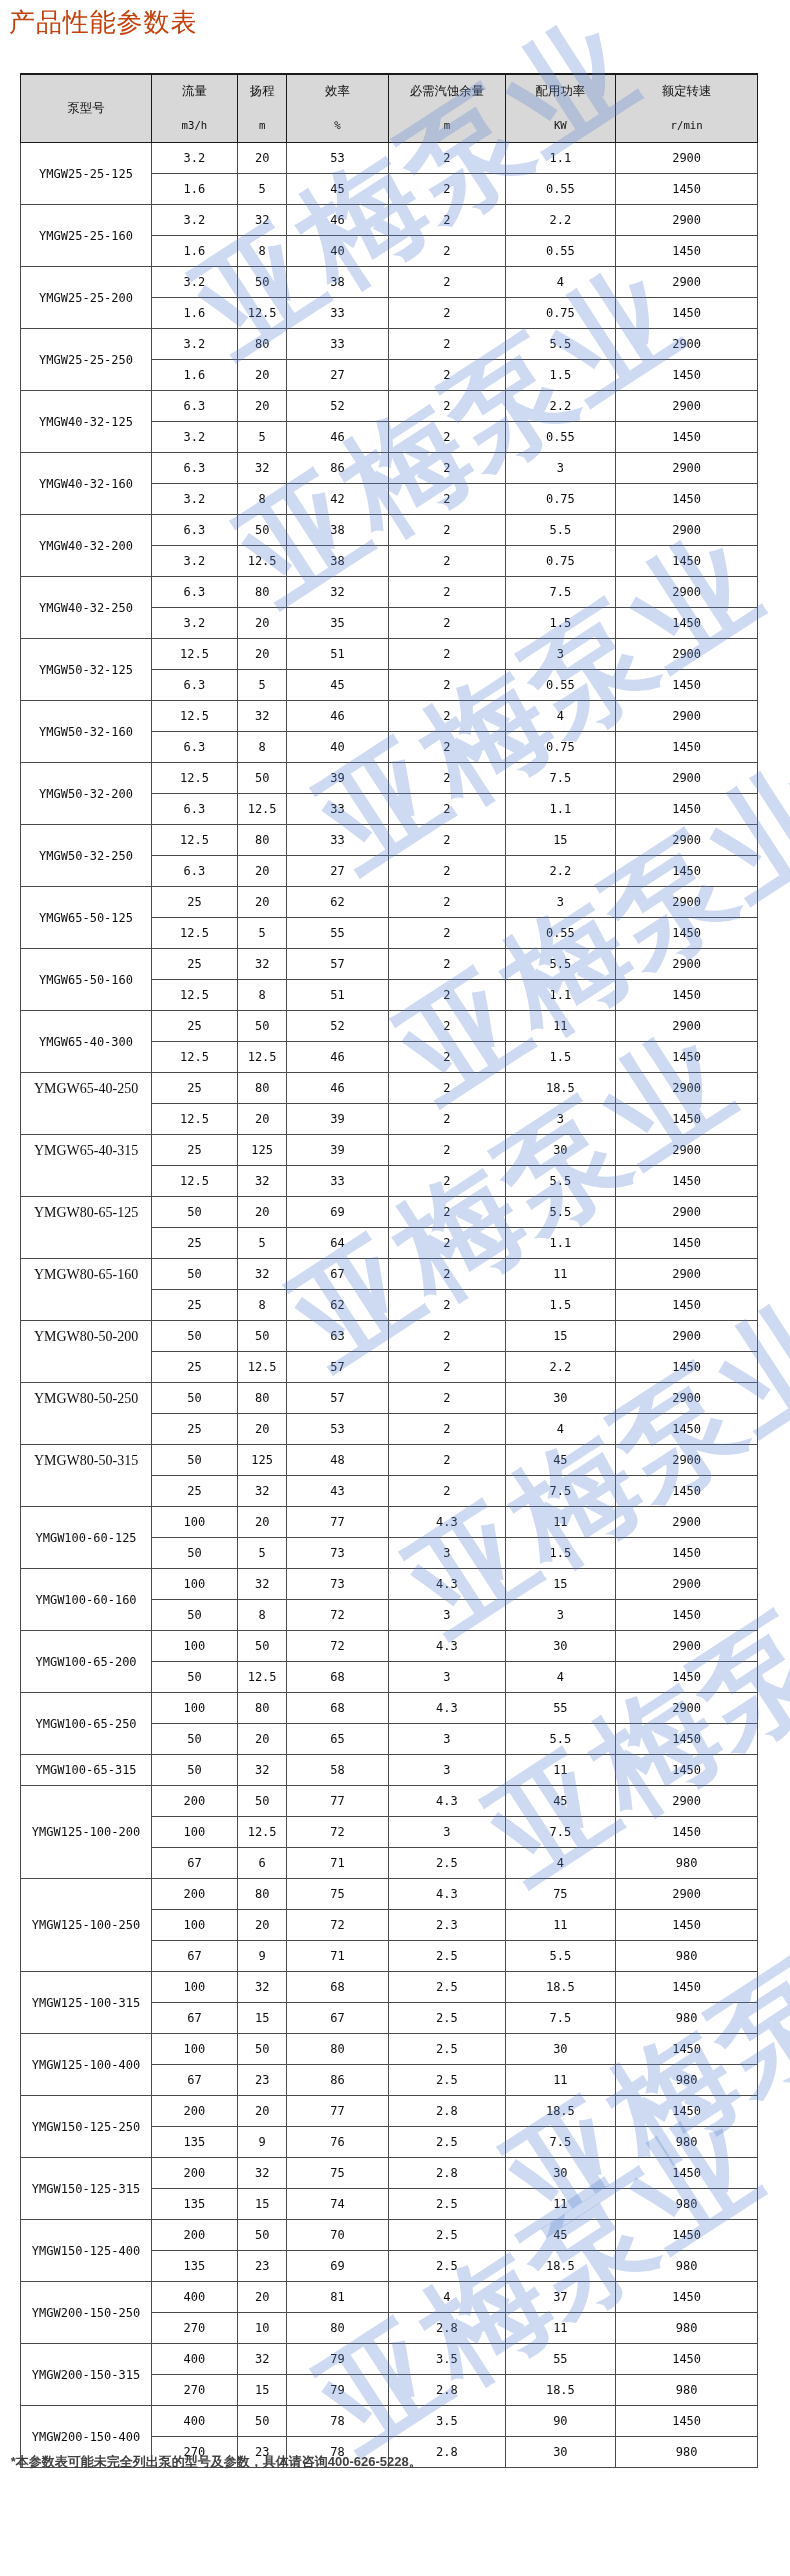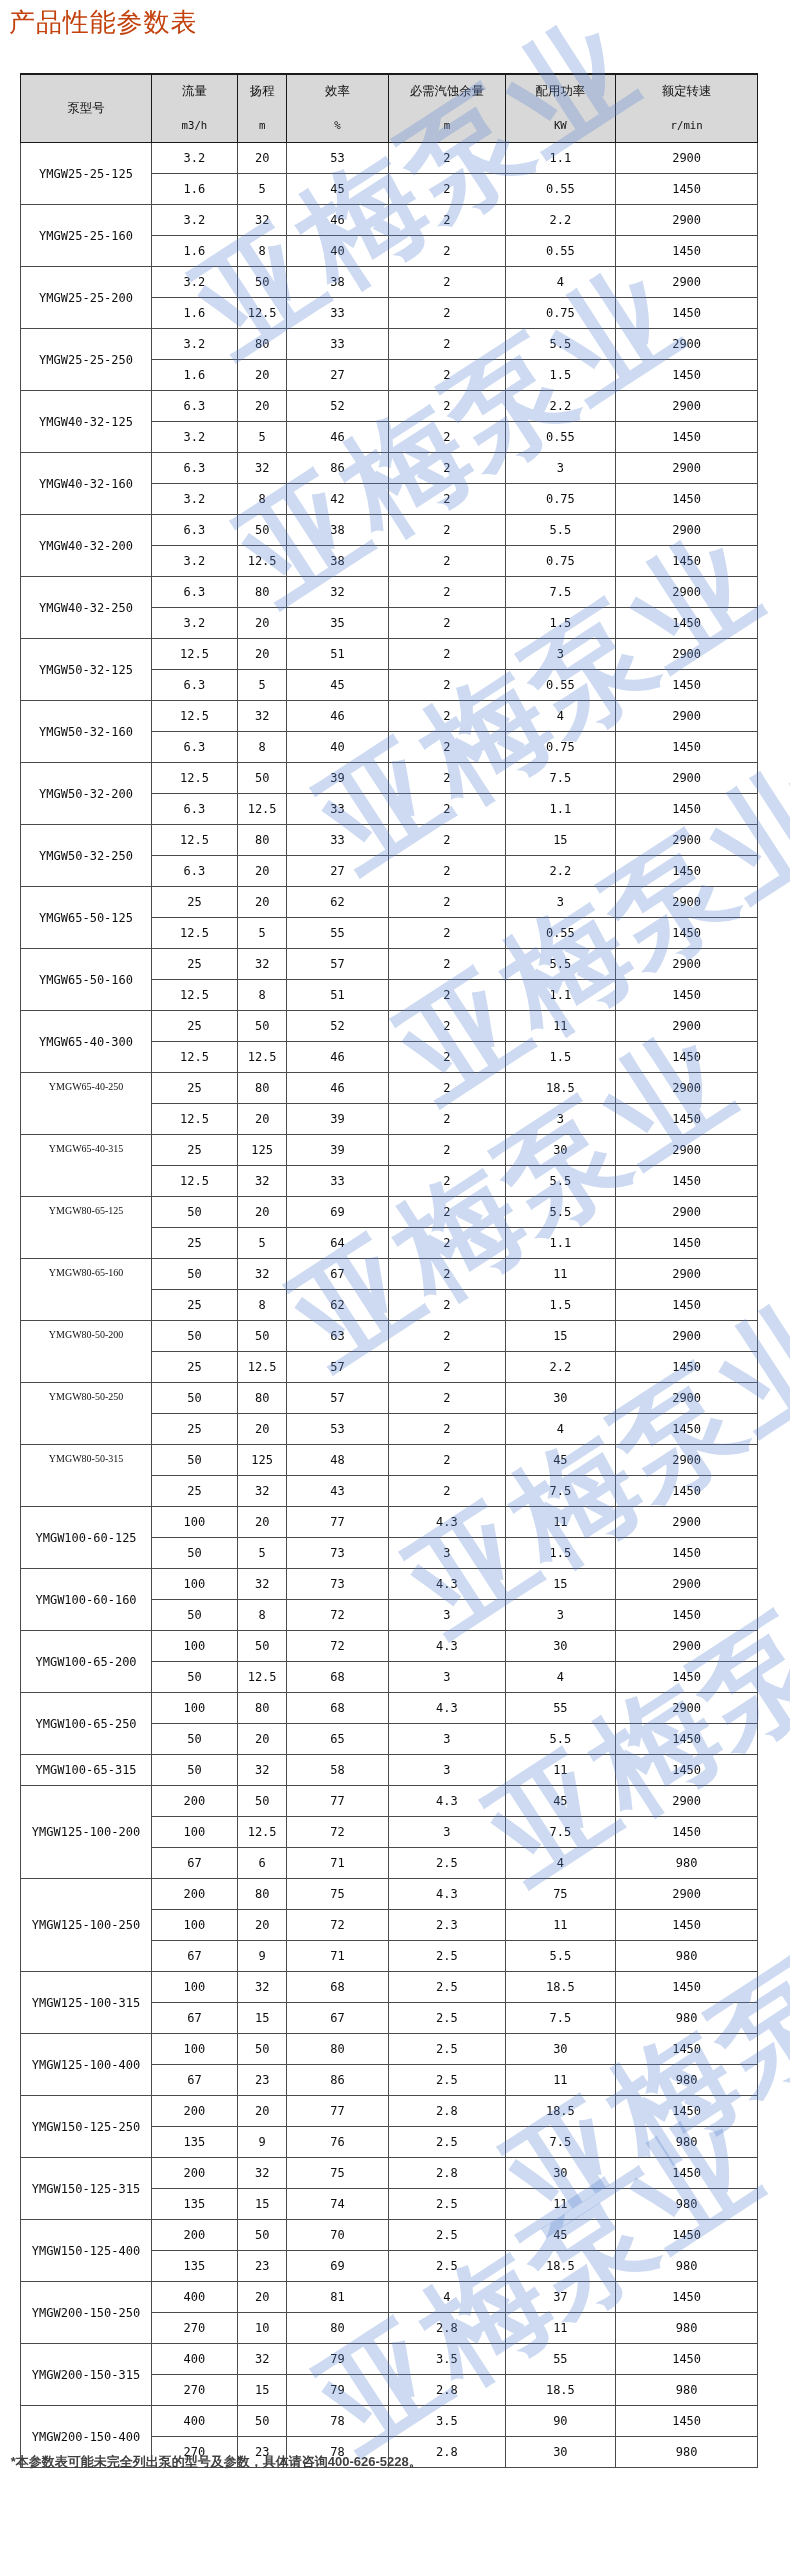--- a/index.html
+++ b/index.html
@@ -36,21 +36,21 @@
   table.spec td {
     border:0.9px solid #4a4a4a; height:28px;
     text-align:center; vertical-align:middle;
     font-size:12px; color:#0d0d0d;
     font-family:"DejaVu Sans Mono", monospace;
   }
   table.spec tr.block-start td { border-top:1.8px solid #1a1a1a; }
   td.model-cell { font-size:11px; }
   tr.compact td.model-cell {
     vertical-align:top; padding-top:8px;
-    font-family:"Liberation Serif", serif; font-size:10px;
+    font-family:"Liberation Serif", serif; font-size:14px;
   }
   .notes {
     position:absolute; left:10.7px; top:2448px;
     font-size:13px; font-weight:700; color:#404040;
     line-height:27px; white-space:nowrap;
   }
   .watermark-layer {
     position:absolute; left:0; top:0; width:791px; height:2576px;
     overflow:hidden; pointer-events:none; z-index:3;
   }

